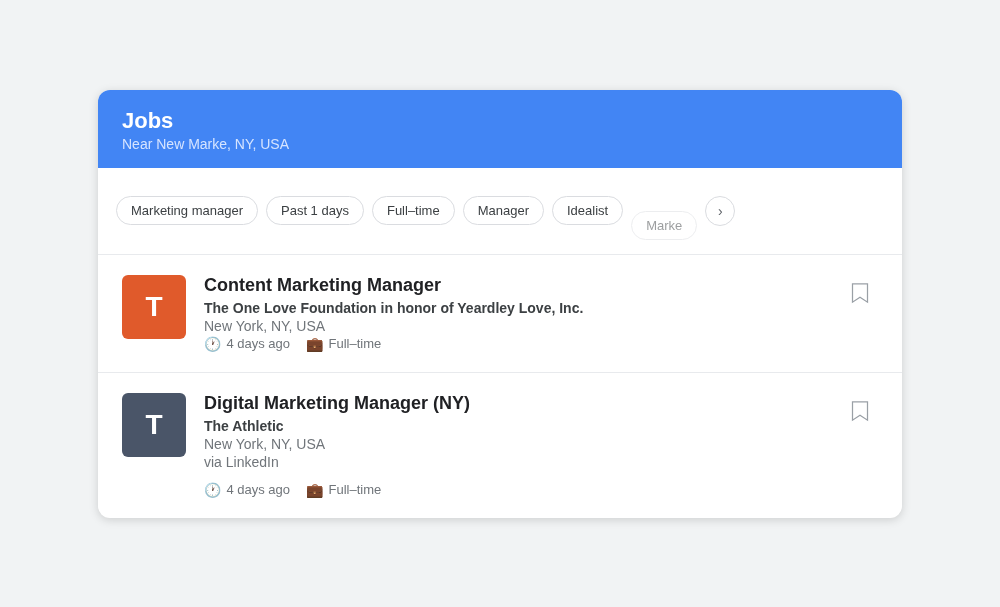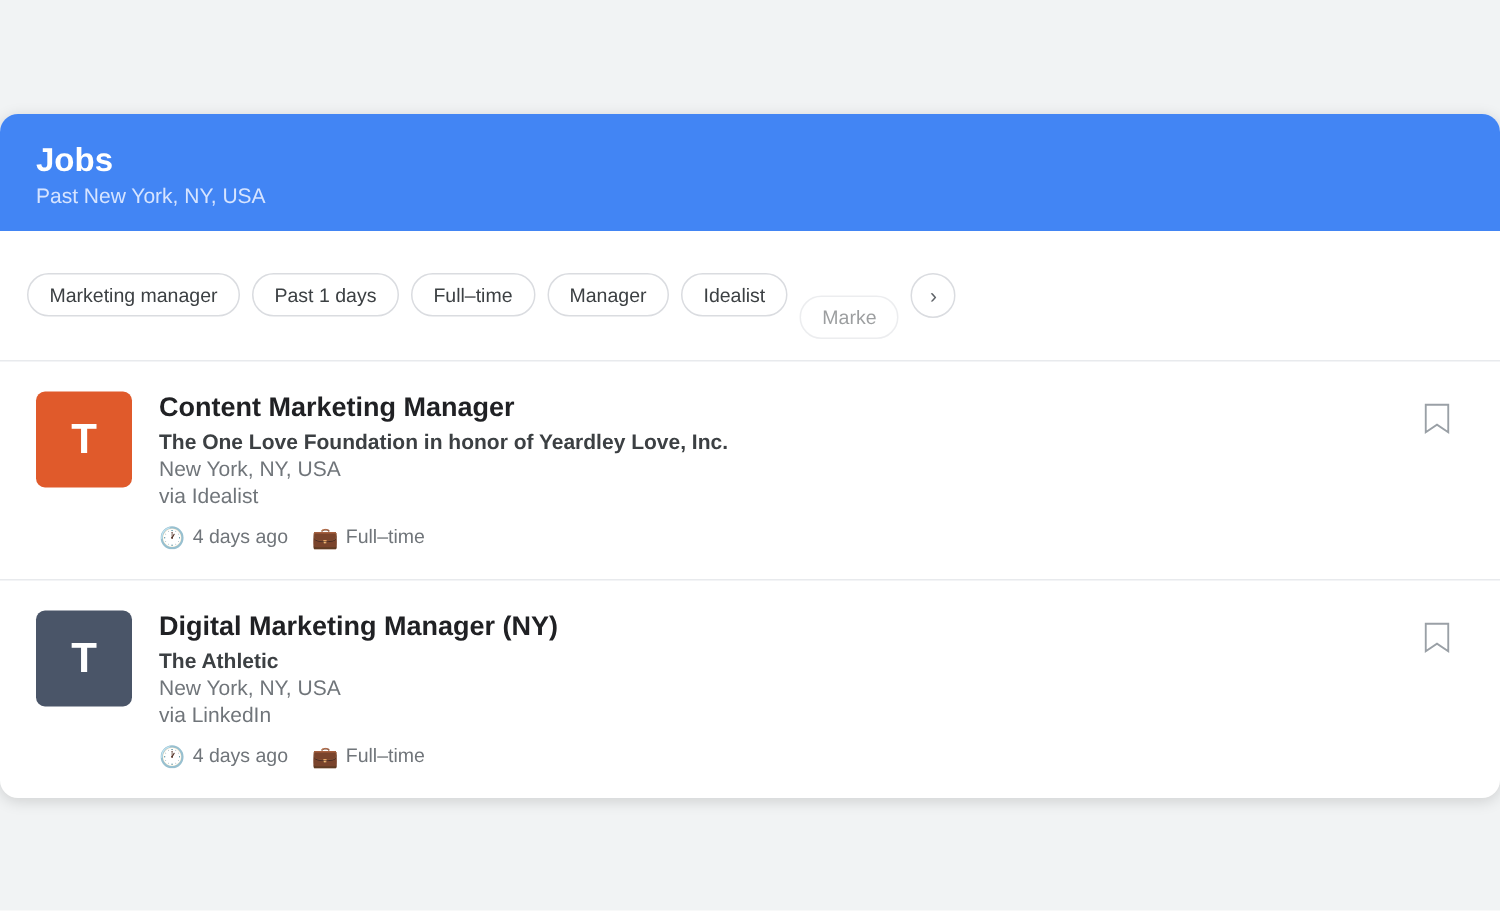--- a/index.html
+++ b/index.html
@@ -11,21 +11,21 @@
 
     body {
       background: #f1f3f4;
       display: flex;
       justify-content: center;
       align-items: center;
       min-height: 100vh;
     }
 
     .card {
-      width: 1000px;
+      width: 804px;
       background: #fff;
       border-radius: 12px;
       overflow: hidden;
       box-shadow: 0 2px 10px rgba(0,0,0,0.15);
     }
 
     .header {
       background: #4285f4;
       padding: 18px 24px 16px;
     }
@@ -190,42 +190,41 @@
       height: 24px;
     }
   </style>
 </head>
 <body>
 
 <div class="card">
 
   <div class="header">
     <div class="header-title">Jobs</div>
-    <div class="header-subtitle">Past New York, NY, USA</div>
+    <div class="header-subtitle">Near New Marke, NY, USA</div>
   </div>
 
   <div class="filters">
     <div class="filter-chip">Marketing manager</div>
     <div class="filter-chip">Past 1 days</div>
     <div class="filter-chip">Full–time</div>
     <div class="filter-chip">Manager</div>
     <div class="filter-chip">Idealist</div>
     <div class="filter-chip partial">Marke</div>
     <div class="chevron-btn">›</div>
   </div>
 
   <div class="job-list">
 
     <div class="job-item">
       <div class="company-logo logo-orange">T</div>
       <div class="job-info">
         <div class="job-title">Content Marketing Manager</div>
         <div class="company-name">The One Love Foundation in honor of Yeardley Love, Inc.</div>
         <div class="job-location">New York, NY, USA</div>
-        <div class="job-source">via Idealist</div>
         <div class="job-meta">
           <div class="meta-item">
             <span class="meta-icon">🕐</span>
             <span>4 days ago</span>
           </div>
           <div class="meta-item">
             <span class="meta-icon">💼</span>
             <span>Full–time</span>
           </div>
         </div>

